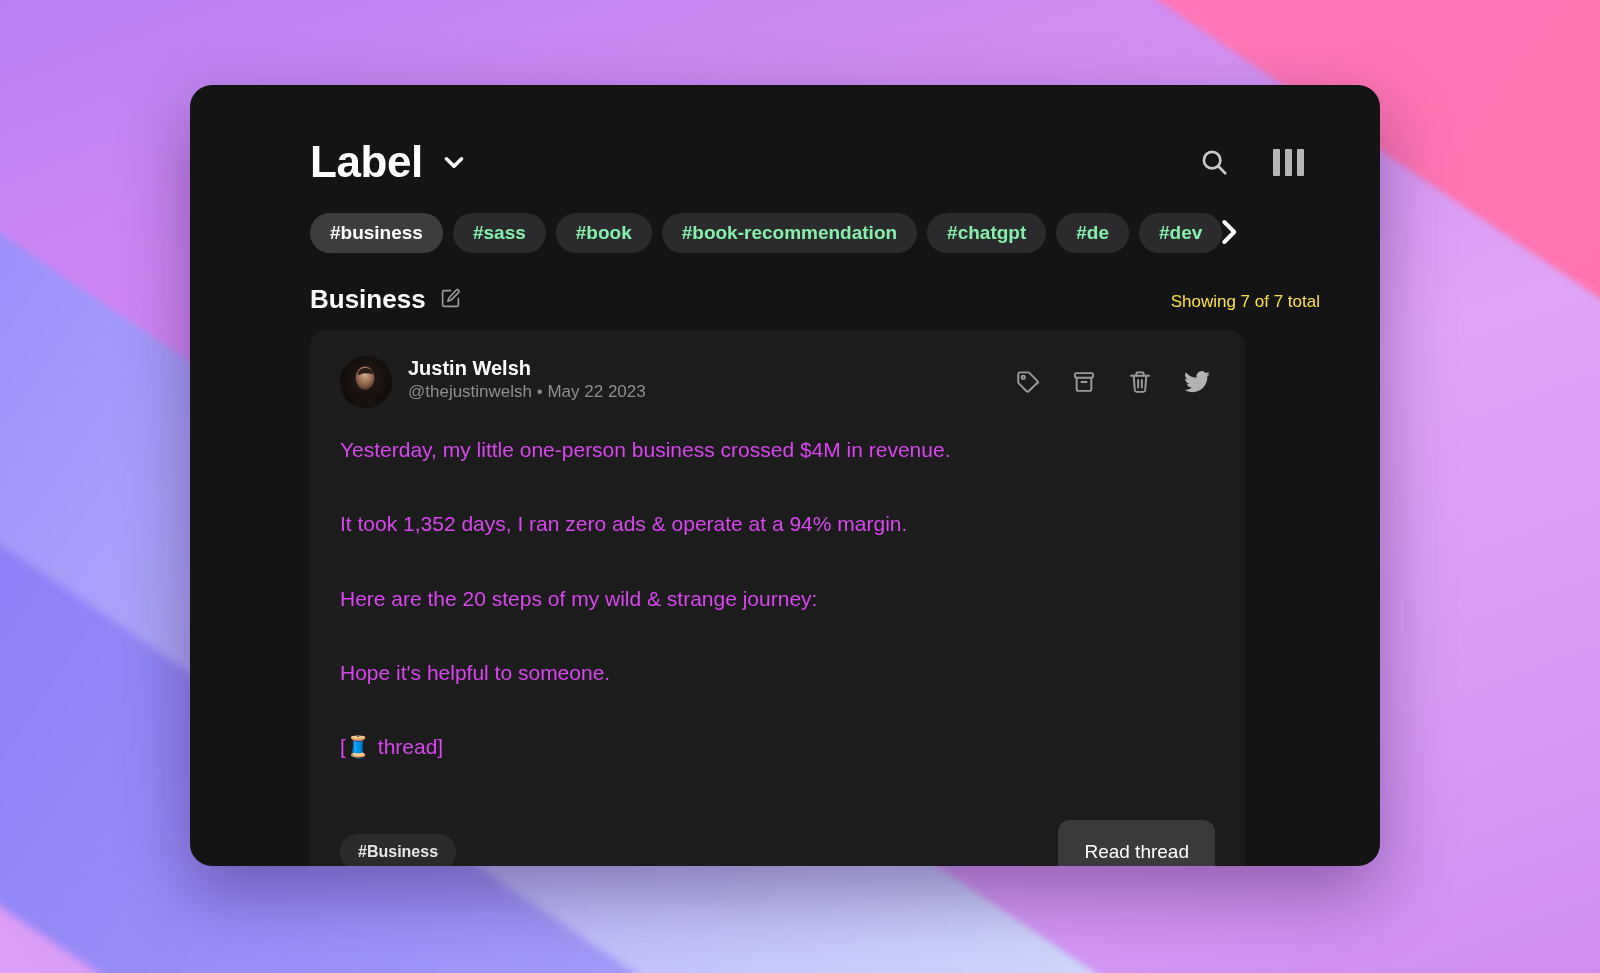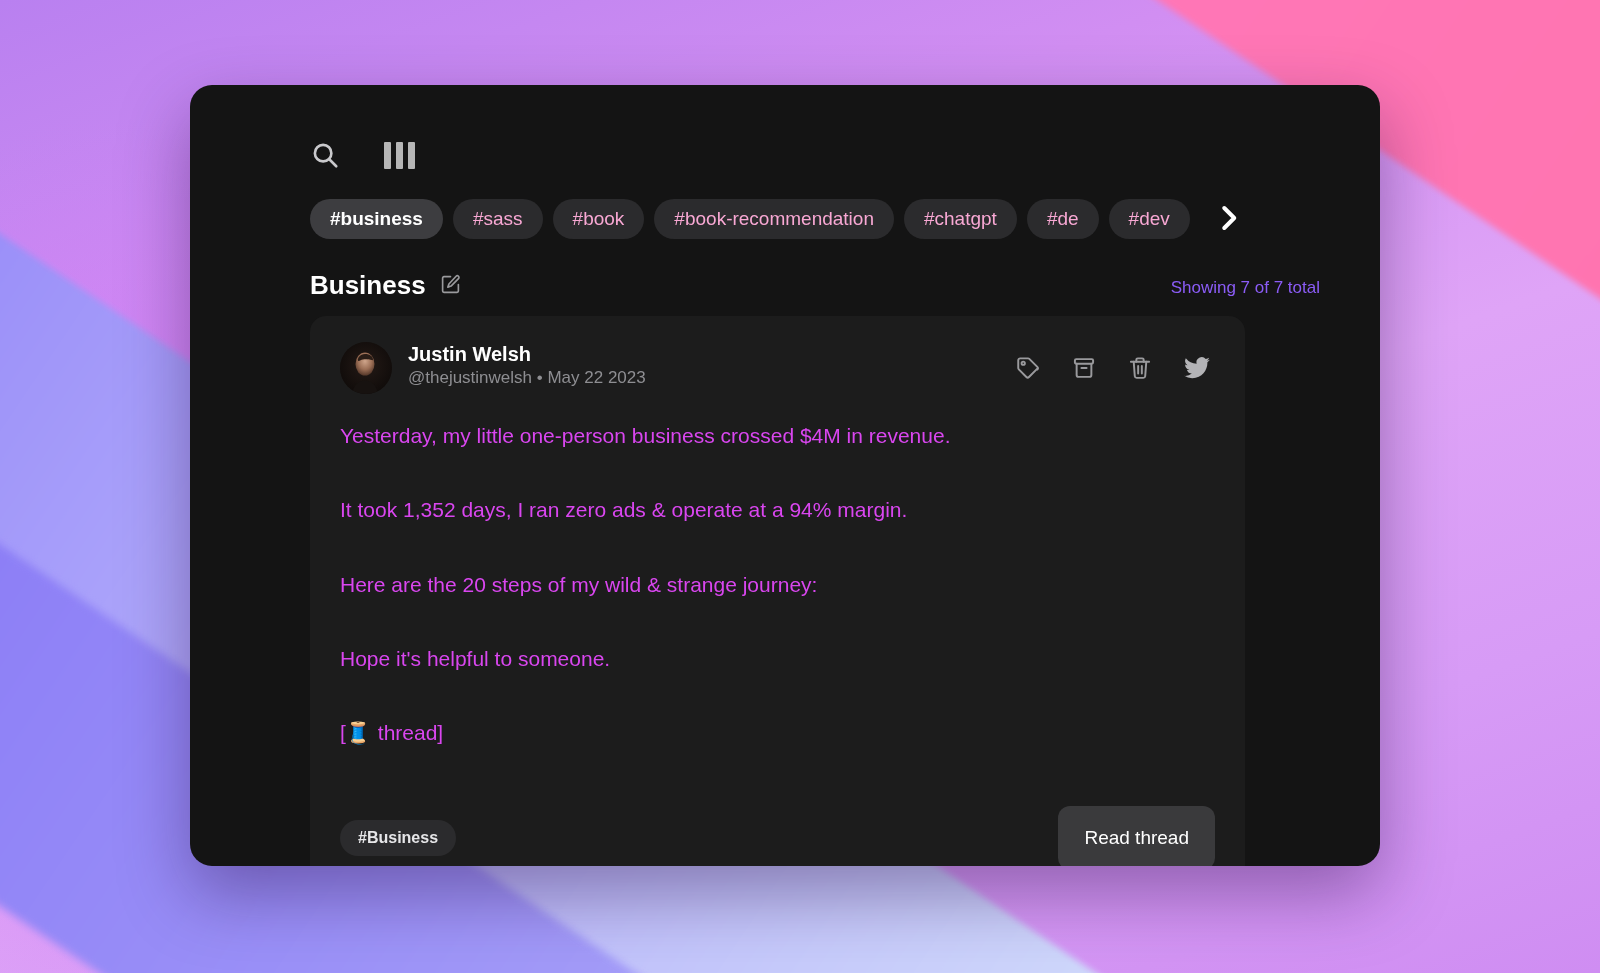--- a/index.html
+++ b/index.html
@@ -171,23 +171,23 @@
     width: 935px;
   }
   .tag-chip {
     flex: 0 0 auto;
     height: 40px;
     display: flex;
     align-items: center;
     padding: 0 20px;
     border-radius: 20px;
     background: #2b2b2d;
-    color: #f9a8d4;
+    color: #86efac;
     font-size: 19px;
-    font-weight: 400;
+    font-weight: 700;
     white-space: nowrap;
     cursor: pointer;
   }
   .tag-chip.active {
     background: #3d3d40;
     color: #ffffff;
     font-weight: 600;
   }
   .rail-next {
     position: absolute;
@@ -219,21 +219,21 @@
     font-weight: 700;
     line-height: 1;
   }
   .edit-icon {
     width: 21px; height: 21px;
     cursor: pointer;
     display: block;
     margin-bottom: 2px;
   }
   .count-text {
-    color: #8b5cf6;
+    color: #fde047;
     font-size: 17px;
     padding-right: 2px;
   }
 
   
   .card-area {
     padding: 18px 0 0 120px;
   }
   .tweet-card {
     width: 935px;
@@ -335,20 +335,28 @@
   <div class="band band-d"></div>
   <div class="band band-e"></div>
   <div class="band band-f"></div>
   <div class="band band-g"></div>
   <div class="band band-h"></div>
 </div>
 
 <div id="app-panel">
 
   <div class="header-row">
+    <div class="title-group">
+      <span class="app-title">Label</span>
+      <span>
+        <svg class="chevron-down" viewBox="0 0 24 24" fill="none" stroke="#ffffff" stroke-width="3.2" stroke-linecap="round" stroke-linejoin="round">
+          <polyline points="5,9 12,16 19,9"></polyline>
+        </svg>
+      </span>
+    </div>
     <div class="header-icons">
       <span class="icon-btn">
         <svg width="30" height="30" viewBox="0 0 24 24" fill="none" stroke="#c9c9cc" stroke-width="2.1" stroke-linecap="round">
           <circle cx="10.5" cy="10.5" r="6.6"></circle>
           <line x1="15.4" y1="15.4" x2="21" y2="21"></line>
         </svg>
       </span>
       <span class="icon-btn">
         <span class="cols-icon">
             <i></i>

